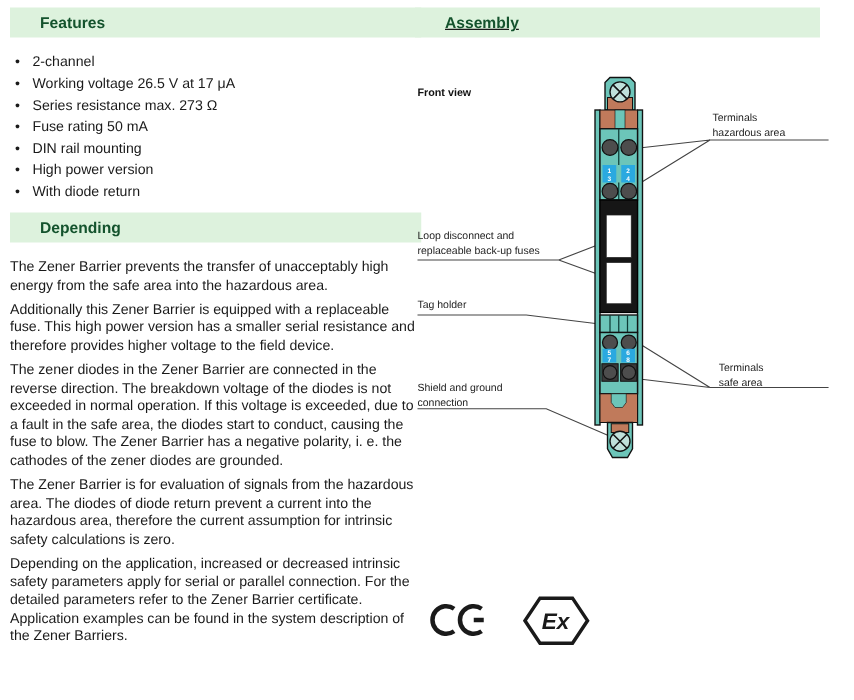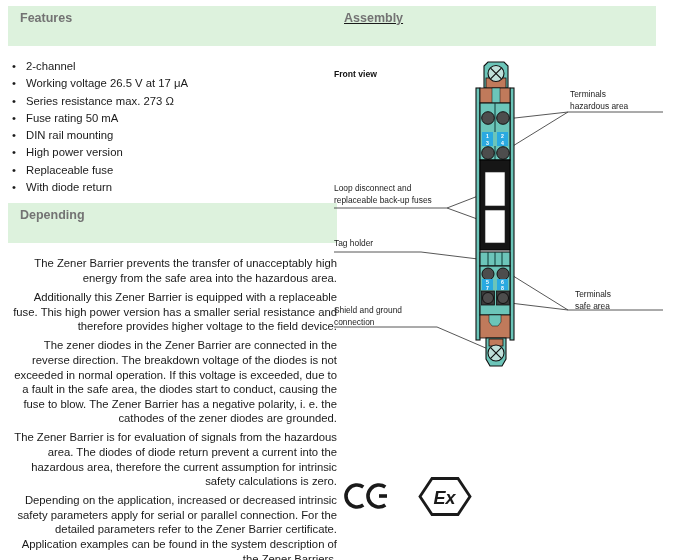--- a/index.html
+++ b/index.html
@@ -1,29 +1,29 @@
 <!DOCTYPE html>
 <html style="--header_bg: #ddf2dd; --device_teal: #6cc5b9; --device_teal_light: #bfe0da; --copper: #c07a5b; --terminal_gray: #4d4d4d; --blue: #2aa9e0; --fuse_black: #161616; --line: #444444; --text: #1a1a1a;"><head>
 <meta charset="utf-8">
 <style>
   html,body{margin:0;padding:0;background:#fff;}
   .page{position:relative;width:683px;height:560px;background:#fff;overflow:hidden;
         font-family:"Liberation Sans",sans-serif;color:#1a1a1a;}
   .col{position:absolute;top:6px;}
   .col-left{left:8px;width:329px;}
   .col-right{left:332px;width:331px;text-decoration:underline;}
-  .bar{background:var(--header_bg,#ddf2dd);height:40px;line-height:24px;padding-left:12px;
-       font-weight:bold;font-size:12.5px;color:#737373;box-sizing:border-box;}
+  .bar{background:var(--header_bg,#ddf2dd);height:24px;line-height:24px;padding-left:24px;
+       font-weight:bold;font-size:12.5px;color:#14532d;box-sizing:border-box;}
   .bar-right{width:324px;}
   ul.features{list-style:none;margin:12px 0 0 0;padding:0;font-size:11.3px;line-height:17.3px;}
   ul.features li{position:relative;padding-left:18px;}
   ul.features li::before{content:"\2022";position:absolute;left:4px;top:0;}
   .function-bar{margin-top:7px;}
   .func-text{font-size:11.3px;line-height:14.6px;}
-  .func-text p{margin:0 0 4.5px 0;text-align:right;}
+  .func-text p{margin:0 0 4.5px 0;}
   .func-text p:first-child{margin-top:13px;}
   svg.assembly{position:absolute;left:0;top:54px;}
   .lbl{font-size:8.4px;fill:#1c1c1c;}
   .lbl-bold{font-size:8.6px;font-weight:bold;fill:#111;}
   .leaders path{stroke:var(--line,#444);stroke-width:.9;fill:none;}
   .teal{fill:var(--device_teal,#6cc5b9);stroke:#111;stroke-width:1.1;}
   .tealns{fill:var(--device_teal,#6cc5b9);stroke:#111;stroke-width:.5;}
   .copper{fill:var(--copper,#c07a5b);stroke:#111;stroke-width:.8;}
   .screw{fill:var(--device_teal_light,#bfe0da);stroke:#111;stroke-width:1.1;}
   .xline{stroke:#111;stroke-width:1.2;fill:none;}
@@ -47,21 +47,20 @@
     <div class="bar">
       <span>Features</span>
     </div>
     <ul class="features">
       <li>2-channel</li>
       <li>Working voltage 26.5 V at 17 μA</li>
       <li>Series resistance max. 273 Ω</li>
       <li>Fuse rating 50 mA</li>
       <li>DIN rail mounting</li>
       <li>High power version</li>
-      <li>Replaceable fuse</li>
       <li>With diode return</li>
     </ul>
     <div class="bar function-bar">
       <span>Depending</span>
     </div>
     <div class="func-text">
       <p>The Zener Barrier prevents the transfer of unacceptably high energy from the safe area into the hazardous area.</p>
       <p>Additionally this Zener Barrier is equipped with a replaceable fuse. This high power version has a smaller serial resistance and therefore provides higher voltage to the field device.</p>
       <p>The zener diodes in the Zener Barrier are connected in the reverse direction. The breakdown voltage of the diodes is not exceeded in normal operation. If this voltage is exceeded, due to a fault in the safe area, the diodes start to conduct, causing the fuse to blow. The Zener Barrier has a negative polarity, i. e. the cathodes of the zener diodes are grounded.</p>
       <p>The Zener Barrier is for evaluation of signals from the hazardous area. The diodes of diode return prevent a current into the hazardous area, therefore the current assumption for intrinsic safety calculations is zero.</p>

